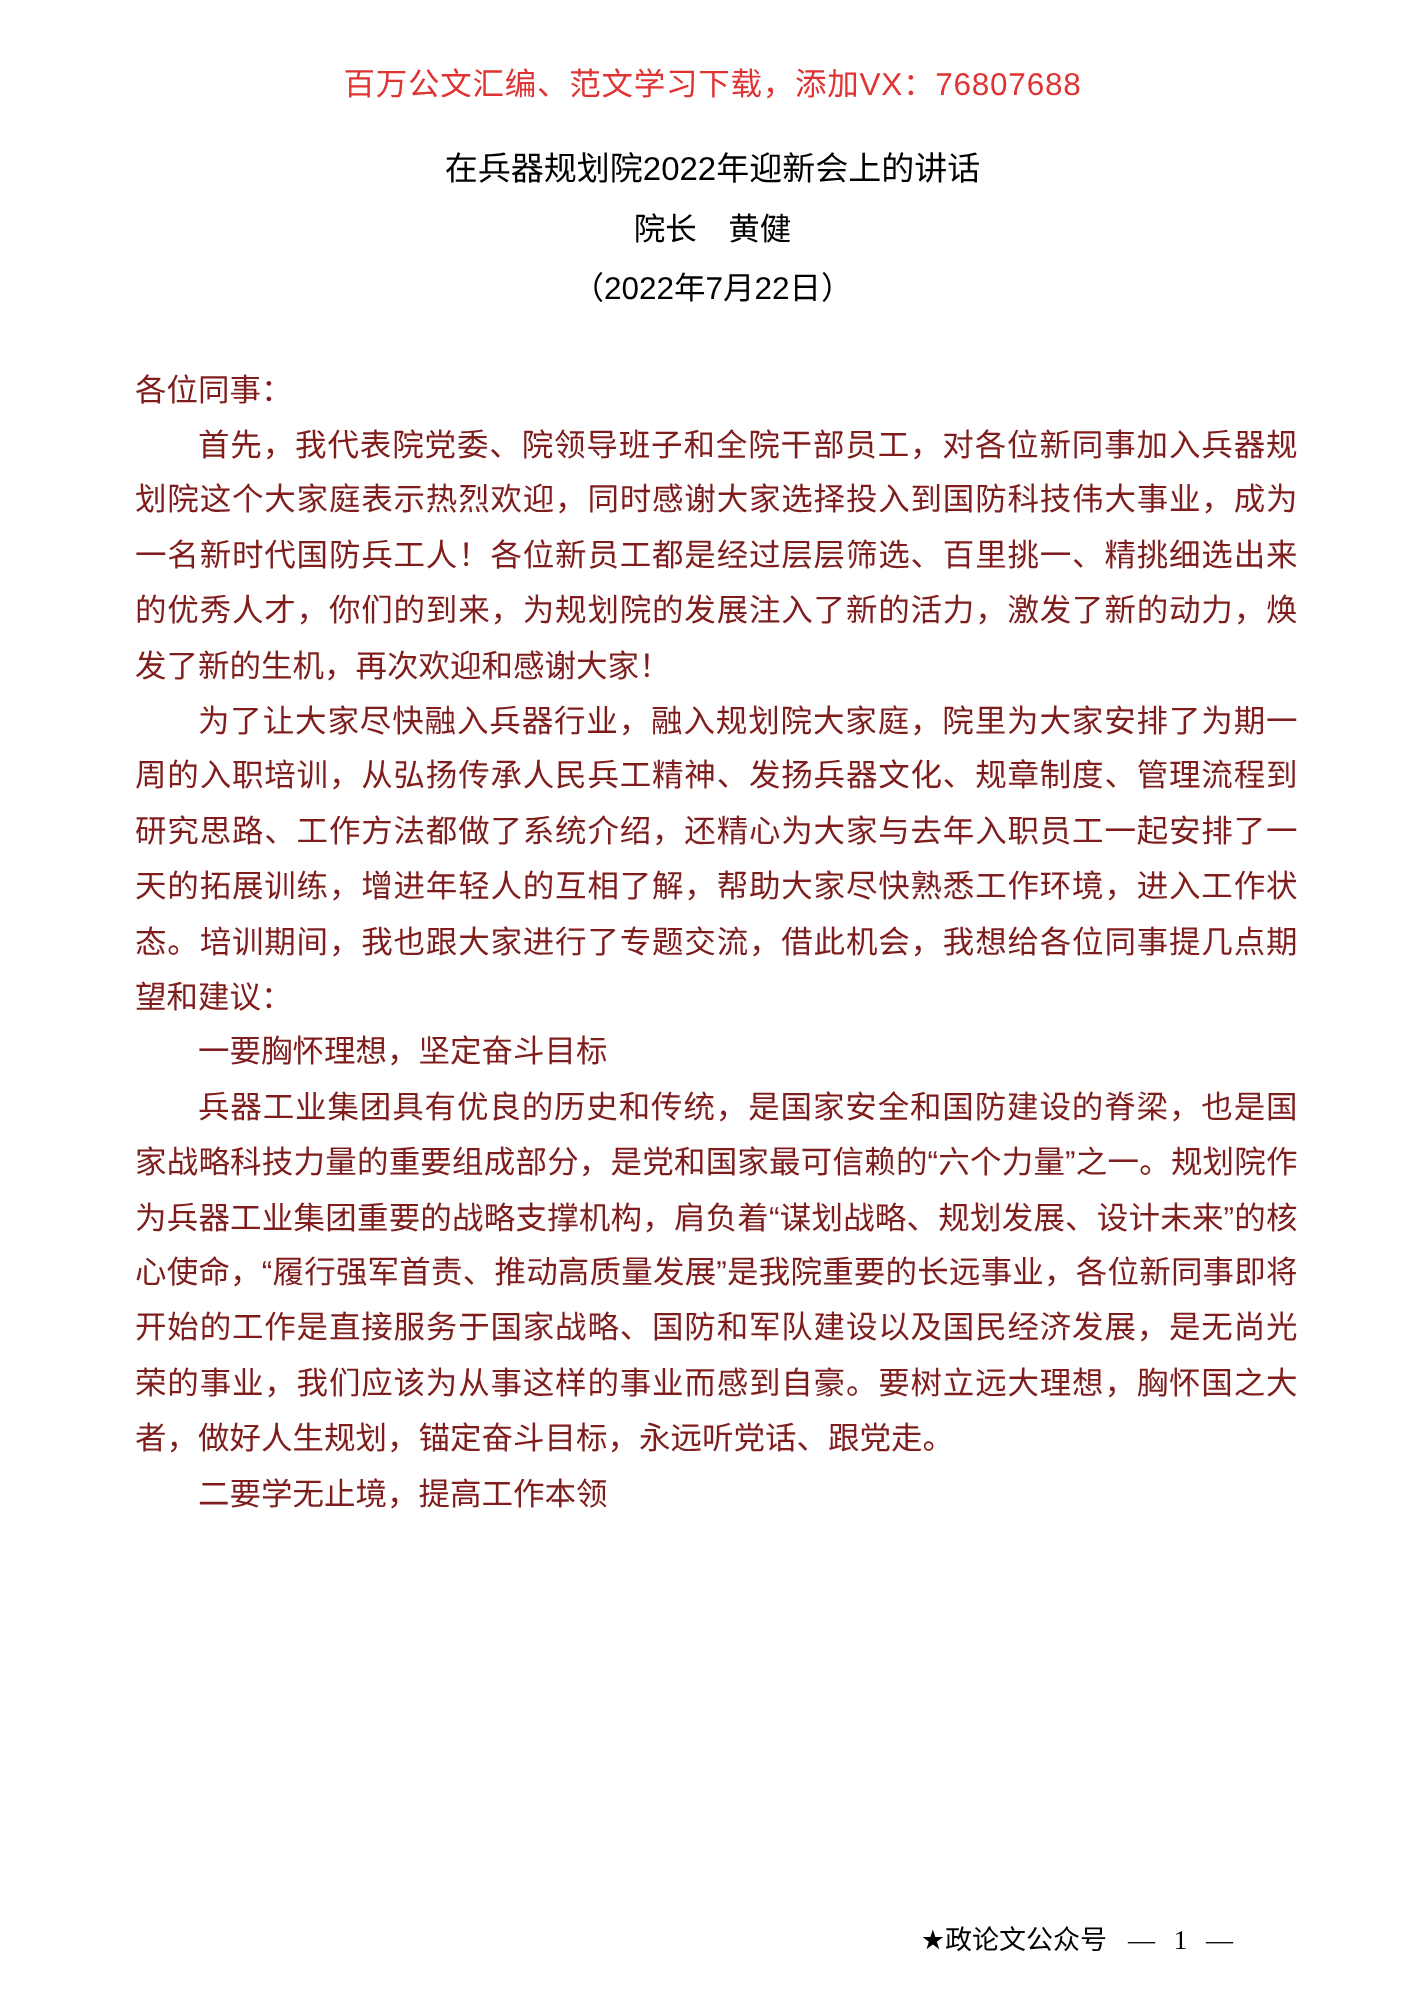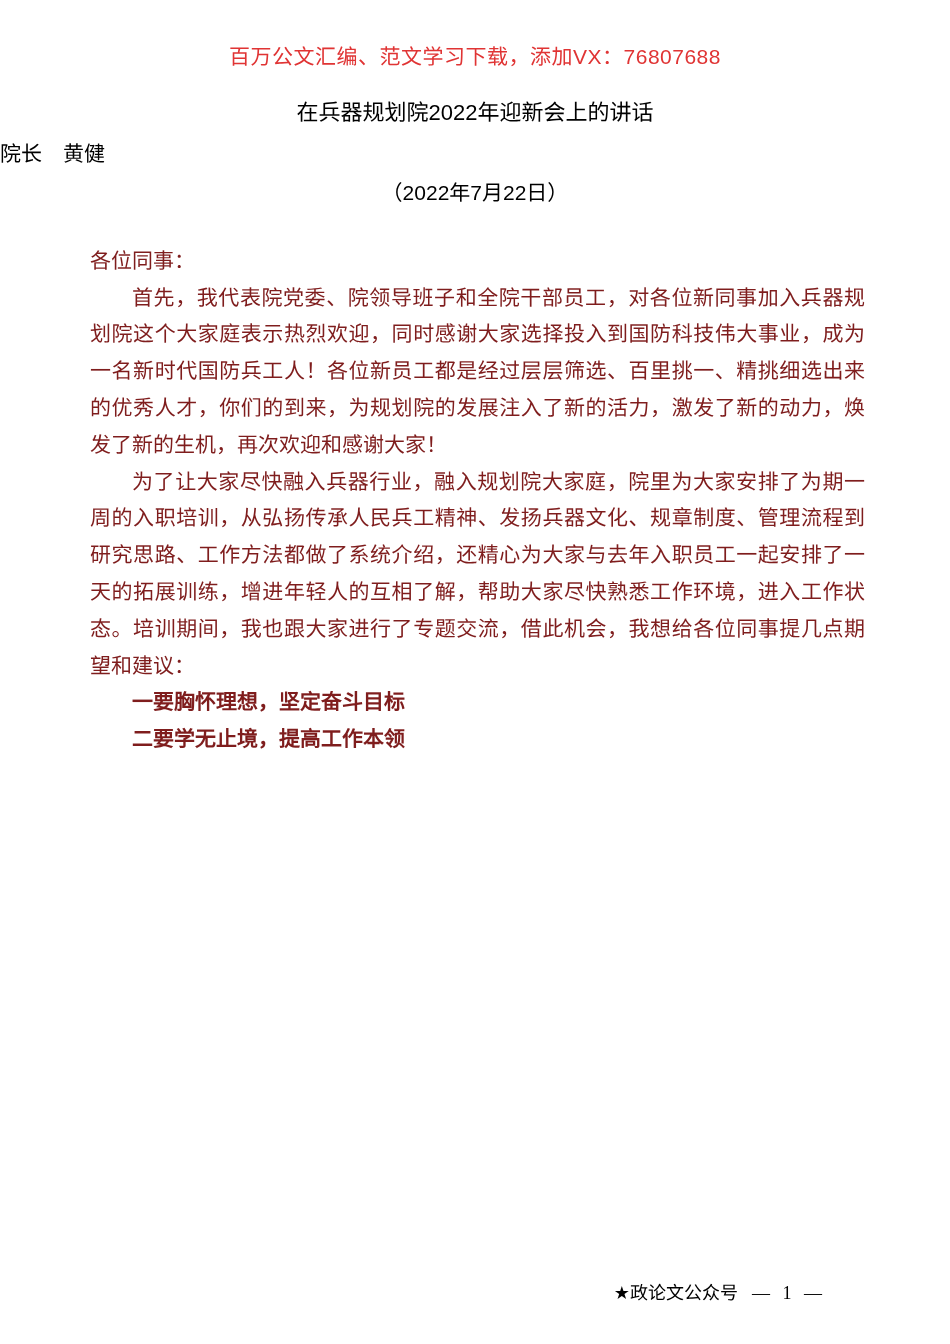--- a/index.html
+++ b/index.html
@@ -28,20 +28,21 @@
   .doc-title {
     margin-top: 31px;
     text-align: center;
     font-size: 22px;
     line-height: 26px;
     font-weight: normal;
     color: #000000;
   }
   .doc-author {
     margin-top: 12px;
+    text-align: center;
     font-size: 21px;
     line-height: 26px;
   }
   .doc-date {
     margin-top: 12px;
     text-align: center;
     font-size: 21px;
     line-height: 28px;
   }
   .doc-body {
@@ -53,21 +54,21 @@
     color: #7f1d1d;
   }
   .salutation {
     text-indent: 0;
   }
   .para {
     text-indent: 2em;
   }
   .heading {
     text-indent: 2em;
-    font-weight: bold;
+    font-weight: normal;
   }
   .page-footer {
     position: absolute;
     top: 1281px;
     right: 124px;
     font-size: 18px;
     line-height: 24px;
     color: #000000;
     white-space: nowrap;
   }
@@ -92,20 +93,21 @@
 
   <div class="doc-date">（2022年7月22日）</div>
 
   <div class="doc-body">
     <div class="salutation">各位同事：</div>
 
     <div>
         <div class="para">首先，我代表院党委、院领导班子和全院干部员工，对各位新同事加入兵器规划院这个大家庭表示热烈欢迎，同时感谢大家选择投入到国防科技伟大事业，成为一名新时代国防兵工人！各位新员工都是经过层层筛选、百里挑一、精挑细选出来的优秀人才，你们的到来，为规划院的发展注入了新的活力，激发了新的动力，焕发了新的生机，再次欢迎和感谢大家！</div>
         <div class="para">为了让大家尽快融入兵器行业，融入规划院大家庭，院里为大家安排了为期一周的入职培训，从弘扬传承人民兵工精神、发扬兵器文化、规章制度、管理流程到研究思路、工作方法都做了系统介绍，还精心为大家与去年入职员工一起安排了一天的拓展训练，增进年轻人的互相了解，帮助大家尽快熟悉工作环境，进入工作状态。培训期间，我也跟大家进行了专题交流，借此机会，我想给各位同事提几点期望和建议：</div>
         <div class="heading">一要胸怀理想，坚定奋斗目标</div>
+        <div class="para">兵器工业集团具有优良的历史和传统，是国家安全和国防建设的脊梁，也是国家战略科技力量的重要组成部分，是党和国家最可信赖的“六个力量”之一。规划院作为兵器工业集团重要的战略支撑机构，肩负着“谋划战略、规划发展、设计未来”的核心使命，“履行强军首责、推动高质量发展”是我院重要的长远事业，各位新同事即将开始的工作是直接服务于国家战略、国防和军队建设以及国民经济发展，是无尚光荣的事业，我们应该为从事这样的事业而感到自豪。要树立远大理想，胸怀国之大者，做好人生规划，锚定奋斗目标，永远听党话、跟党走。</div>
         <div class="heading">二要学无止境，提高工作本领</div>
       </div>
   </div>
 
   <div class="page-footer">
     <span class="brand">★政论文公众号</span><span class="pagenum">— 1 —</span>
   </div>
 
 </div>
 

